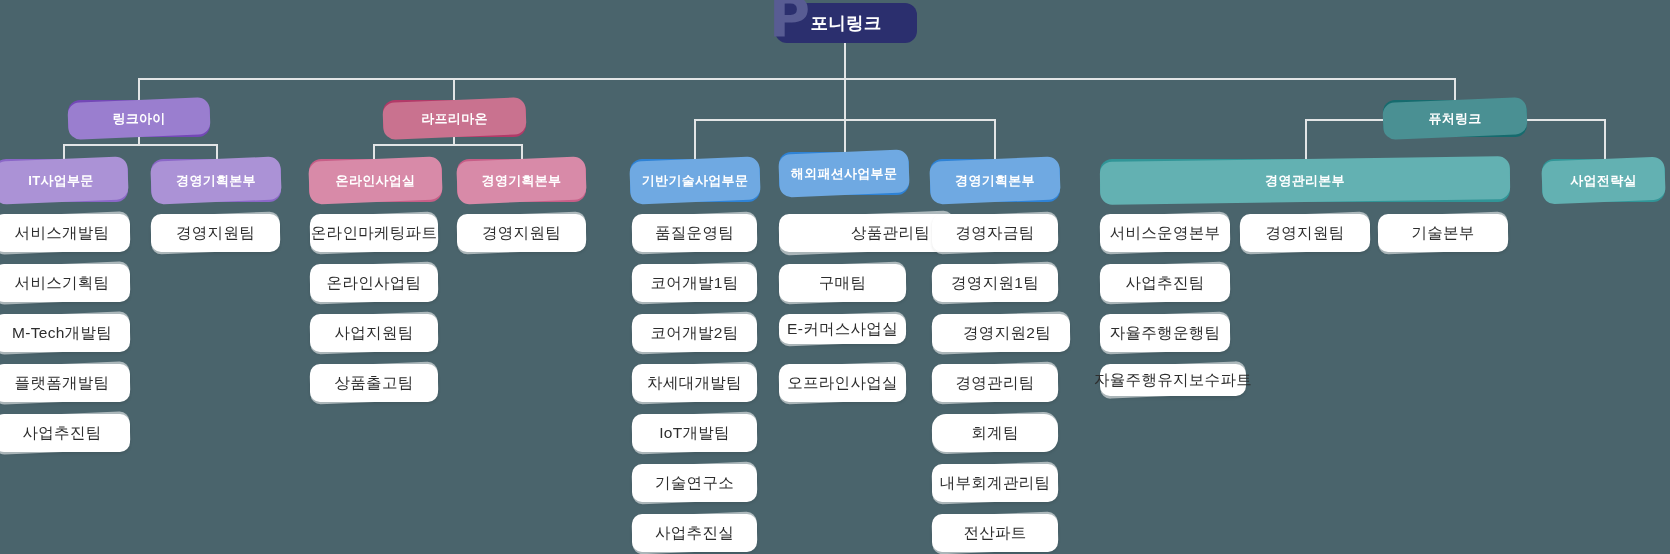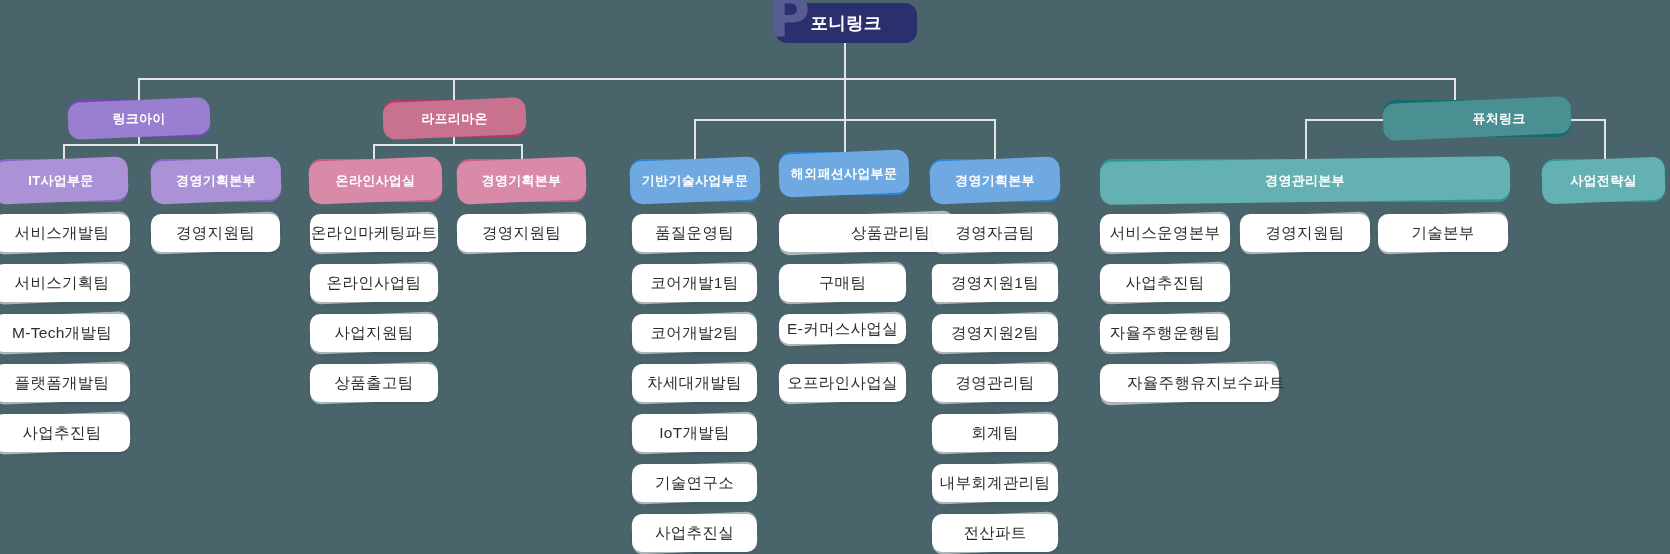--- a/index.html
+++ b/index.html
@@ -90,21 +90,21 @@
     <span class="logo-p">P</span>
     <span class="lbl">포니링크</span>
   </div>
 
   <div class="node purple-d" style="left:68px;top:100px;width:142px;height:37px;">
     <span class="lbl">링크아이</span>
   </div>
   <div class="node pink-d" style="left:383px;top:100px;width:143px;height:37px;">
     <span class="lbl">라프리마온</span>
   </div>
-  <div class="node teal-d" style="left:1383px;top:100px;width:144px;height:37px;padding-left:44px;">
+  <div class="node teal-d" style="left:1383px;top:100px;width:144px;height:37px;">
     <span class="lbl">퓨처링크</span>
   </div>
 
   <div class="node purple-l" style="left:-6px;top:159px;width:134px;height:43px;">
     <span class="lbl">IT사업부문</span>
   </div>
   <div class="node purple-l" style="left:151px;top:159px;width:130px;height:43px;">
     <span class="lbl">경영기획본부</span>
   </div>
   <div class="node pink-l" style="left:309px;top:159px;width:133px;height:43px;">
@@ -197,30 +197,30 @@
   <div class="node white" style="left:779px;top:314px;width:127px;height:30px;">
       <span class="lbl">E-커머스사업실</span>
     </div>
   <div class="node white" style="left:779px;top:364px;width:127px;height:38px;">
       <span class="lbl">오프라인사업실</span>
     </div>
 
   <div class="node white" style="left:932px;top:214px;width:126px;height:38px;">
       <span class="lbl">경영자금팀</span>
     </div>
-  <div class="node white" style="left:932px;top:264px;width:126px;height:38px;border-radius:7px;">
+  <div class="node white" style="left:932px;top:264px;width:126px;height:38px;">
       <span class="lbl">경영지원1팀</span>
     </div>
-  <div class="node white" style="left:932px;top:314px;width:126px;height:38px;">
+  <div class="node white" style="left:932px;top:314px;width:126px;height:38px;padding-left:12px;">
       <span class="lbl">경영지원2팀</span>
     </div>
   <div class="node white" style="left:932px;top:364px;width:126px;height:38px;">
       <span class="lbl">경영관리팀</span>
     </div>
-  <div class="node white" style="left:932px;top:414px;width:126px;height:38px;">
+  <div class="node white" style="left:932px;top:414px;width:126px;height:38px;border-radius:14px;">
       <span class="lbl">회계팀</span>
     </div>
   <div class="node white" style="left:932px;top:464px;width:126px;height:38px;">
       <span class="lbl">내부회계관리팀</span>
     </div>
   <div class="node white" style="left:932px;top:514px;width:126px;height:38px;">
       <span class="lbl">전산파트</span>
     </div>
 
   <div class="node white" style="left:1100px;top:214px;width:130px;height:38px;">
@@ -232,17 +232,17 @@
   <div class="node white" style="left:1378px;top:214px;width:130px;height:38px;">
       <span class="lbl">기술본부</span>
     </div>
 
   <div class="node white" style="left:1100px;top:264px;width:130px;height:38px;">
       <span class="lbl">사업추진팀</span>
     </div>
   <div class="node white" style="left:1100px;top:314px;width:130px;height:38px;text-align:center;">
       <span class="lbl">자율주행운행팀</span>
     </div>
-  <div class="node white" style="left:1100px;top:364px;width:146px;height:38px;padding-left:33px;">
+  <div class="node white" style="left:1100px;top:364px;width:146px;height:32px;">
       <span class="lbl">자율주행유지보수파트</span>
     </div>
 
 </div>
 
 </body></html>

